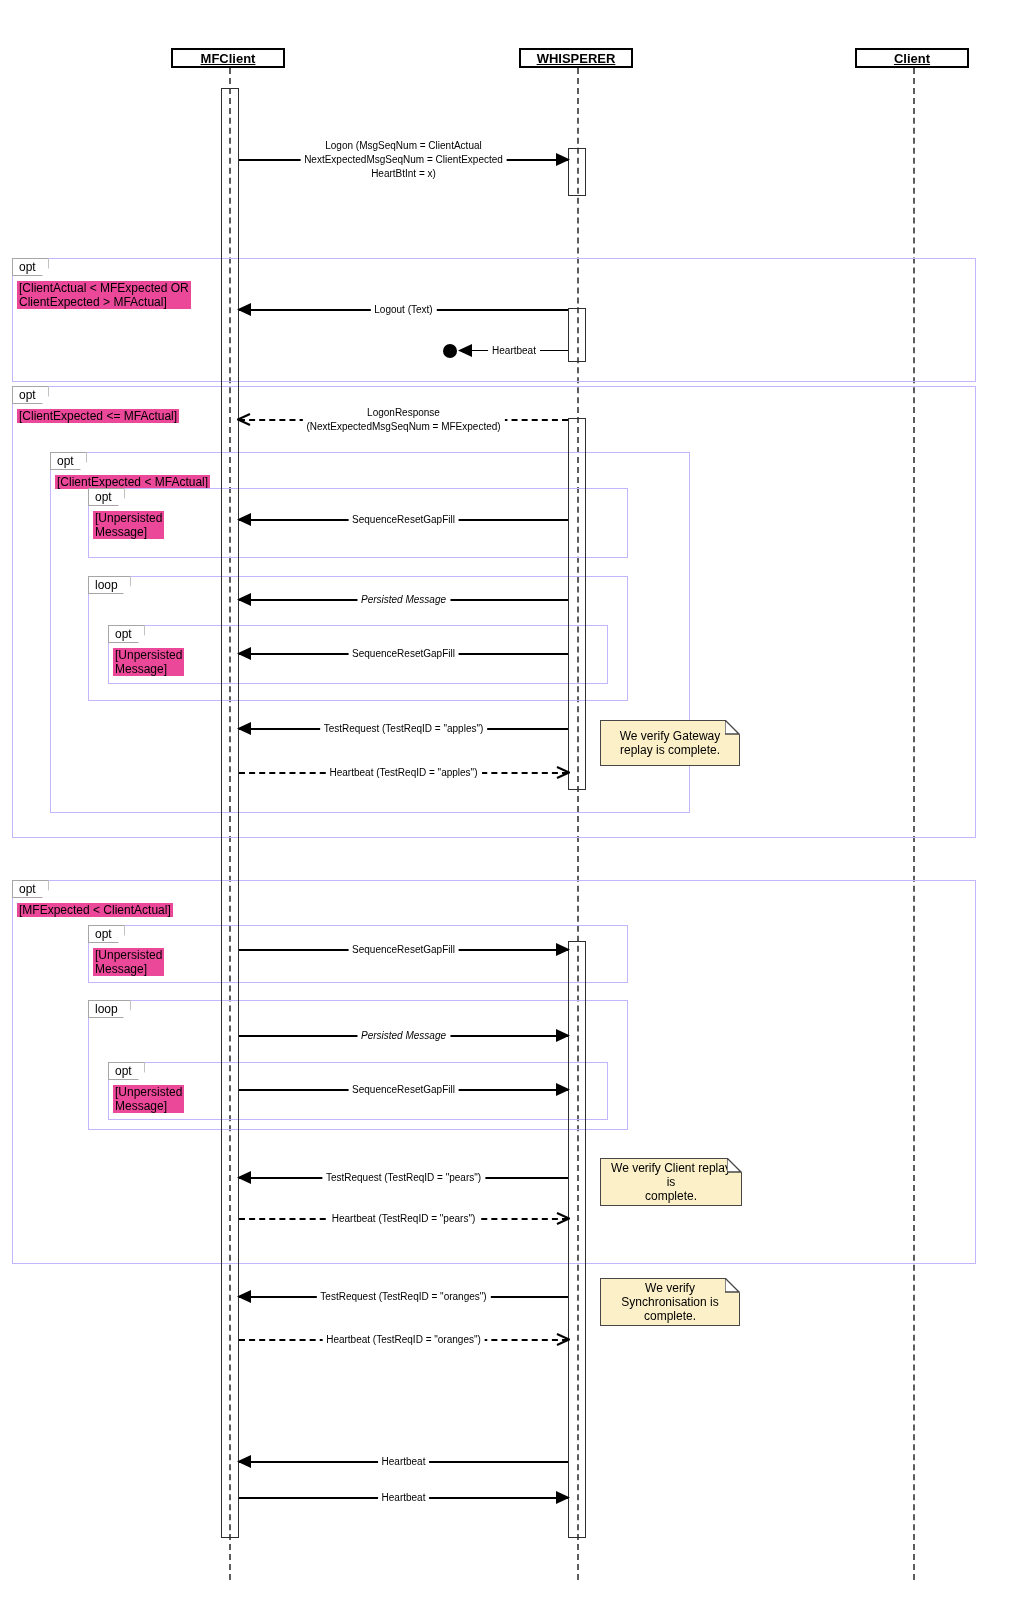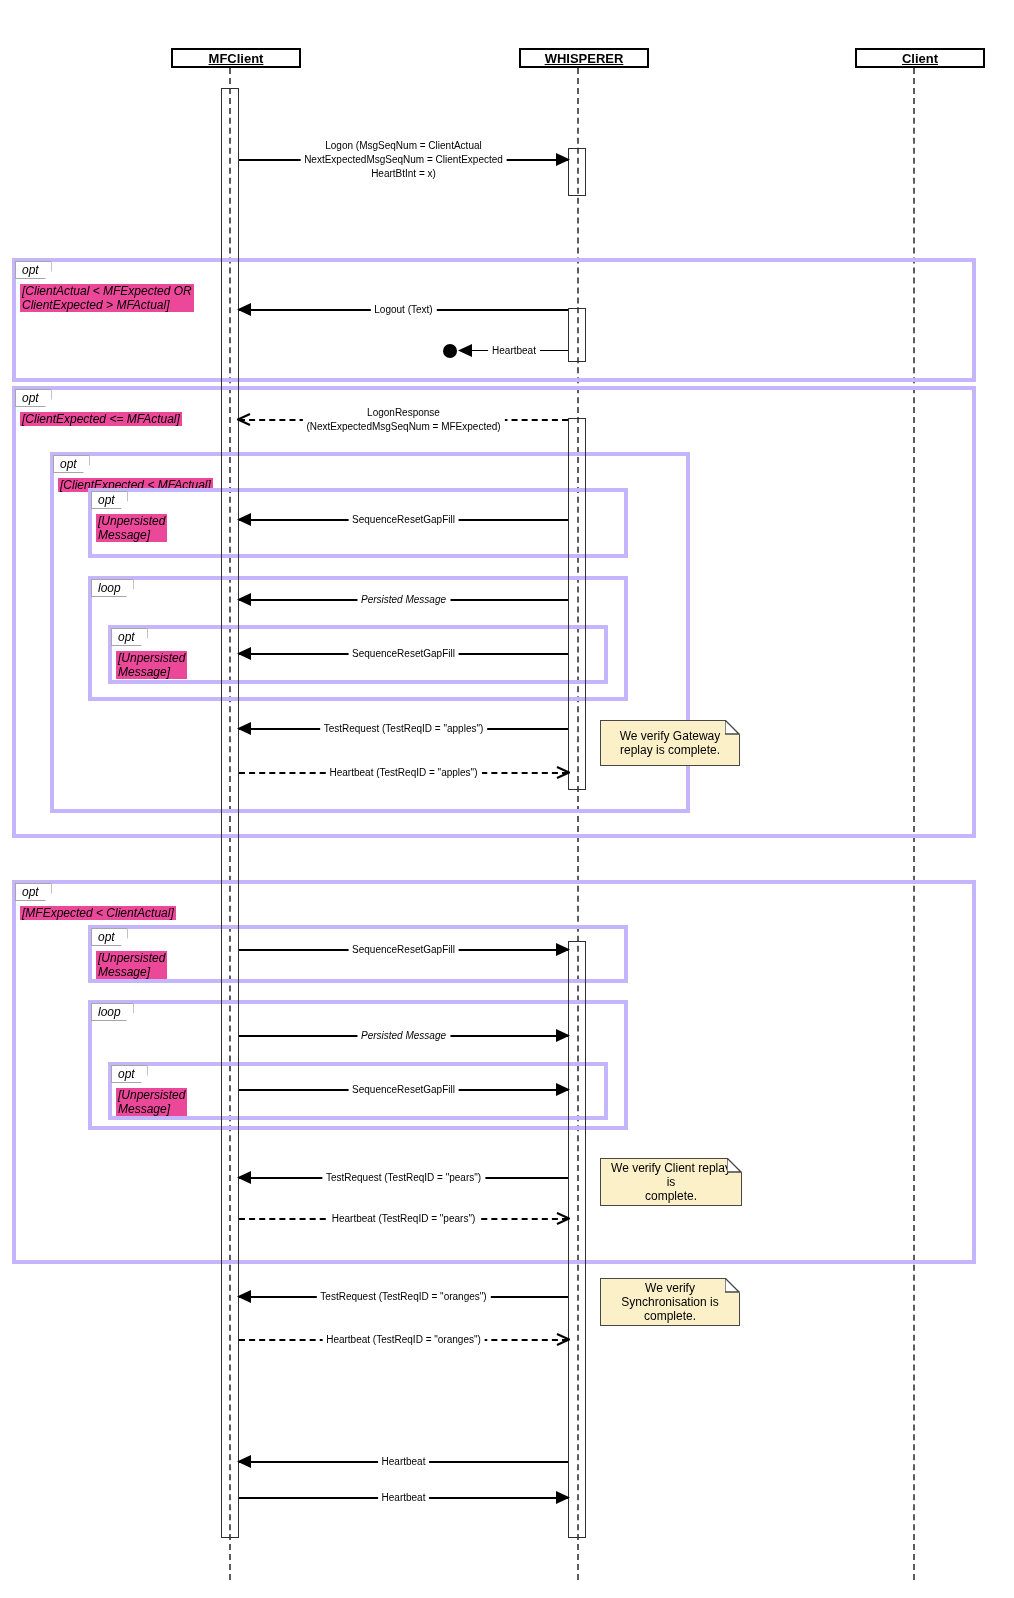--- a/index.html
+++ b/index.html
@@ -5,40 +5,40 @@
   html,body { margin:0; padding:0; background:#ffffff; }
   #canvas {
     position:relative; width:1014px; height:1598px;
     background:#ffffff; overflow:hidden;
     font-family:"Liberation Sans", sans-serif; color:#000;
   }
   .pre { white-space:pre-line; }
 
   
   .ll-head {
-    position:absolute; width:130px; height:20px; top:48px;
+    position:absolute; width:114px; height:20px; top:48px;
     background:#fff; border:2px solid #000; box-sizing:border-box;
     display:flex; align-items:center; justify-content:center;
     font-size:13px; font-weight:bold; text-decoration:underline;
   }
   .ll-line {
     position:absolute; width:0; top:68px; height:1512px;
     border-left:2px dashed #5c5c5c;
   }
 
   
   .act {
     position:absolute; width:18px; box-sizing:border-box;
     border:1.5px solid #2f2f2f; background:transparent;
   }
 
   
   .frag {
     position:absolute; box-sizing:border-box;
-    border:4px solid #c4b5fd; background:transparent;font-style:italic;
+    border:1px solid #c4b5fd; background:transparent;
   }
   .frag-tab {
     position:absolute; left:-1px; top:-1px; height:18px; padding:0 12px 0 6px;
     background:#fff; border:1px solid #a6a6a6; box-sizing:border-box;
     font-size:12px; line-height:16px;
     clip-path:polygon(0 0,100% 0,100% 55%,82% 100%,0 100%);
   }
   .frag-guard {
     position:absolute; left:4px; top:22px; font-size:12px; line-height:14px;
     background:#ec4899; padding:0 2px;

